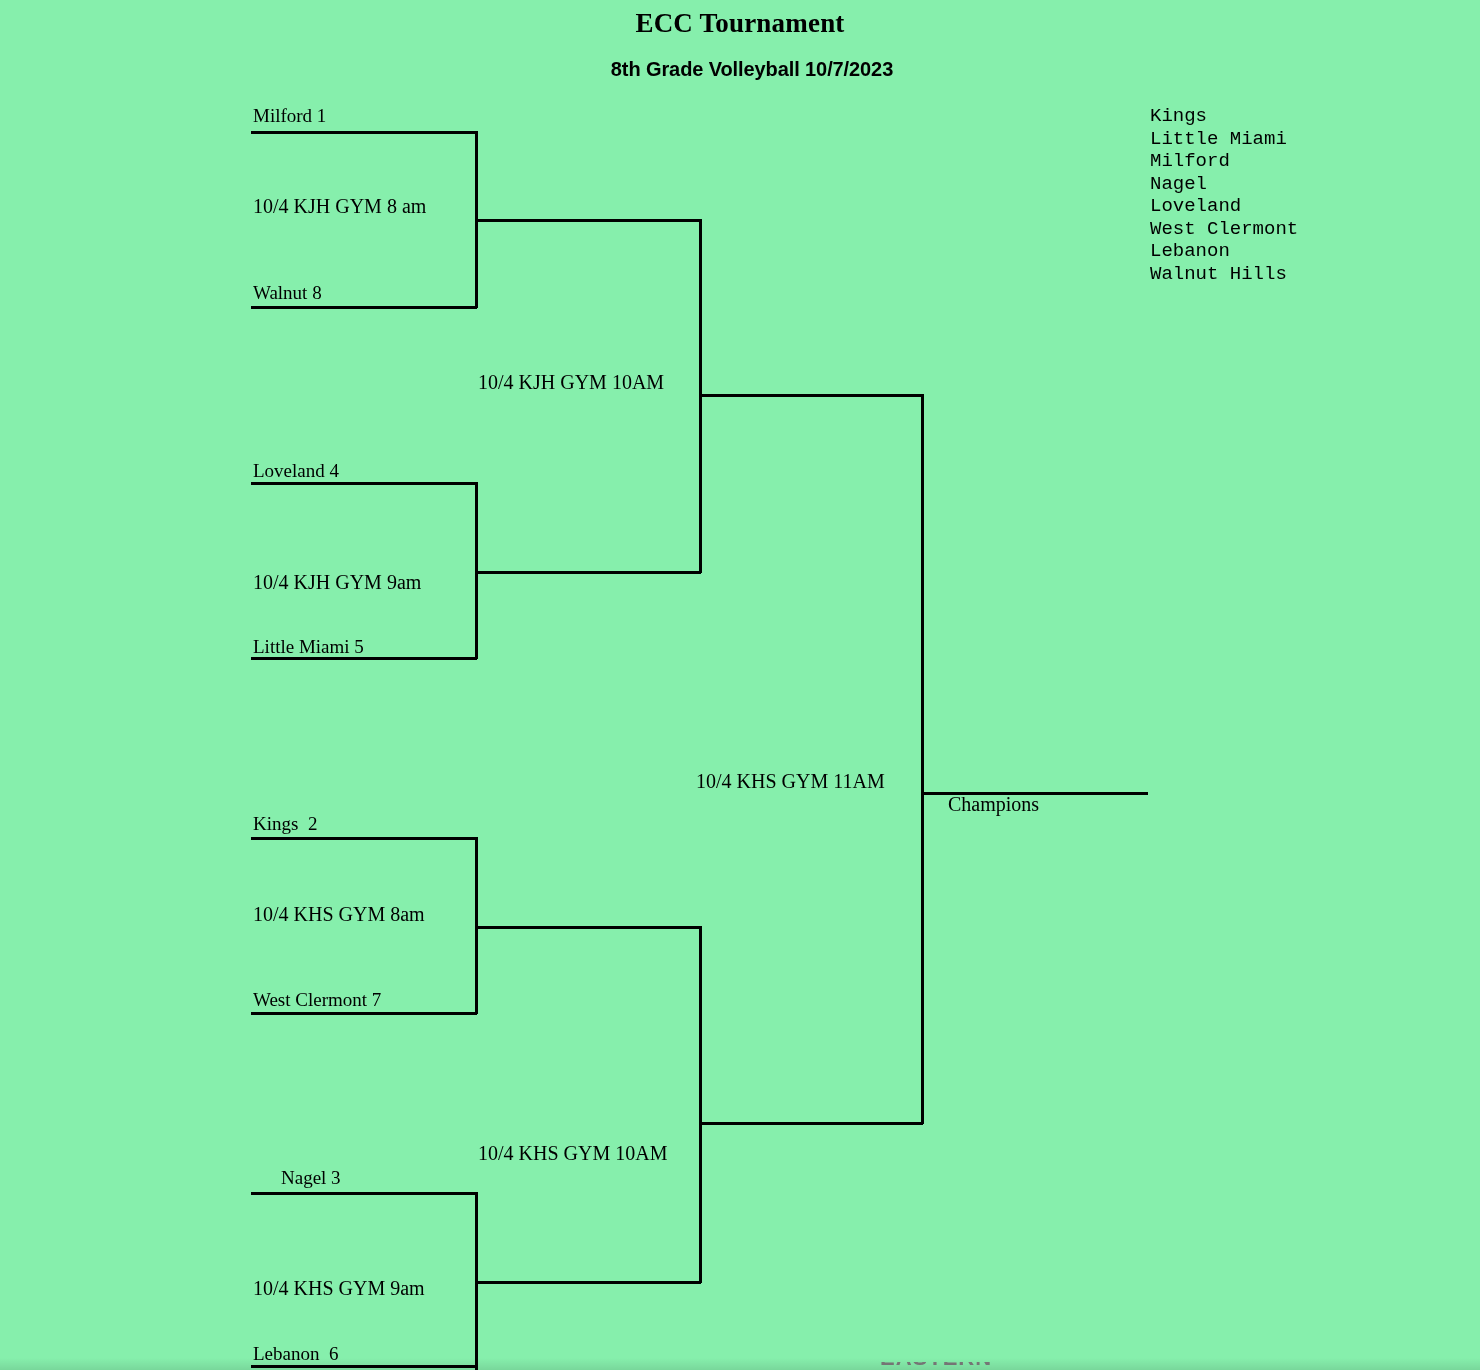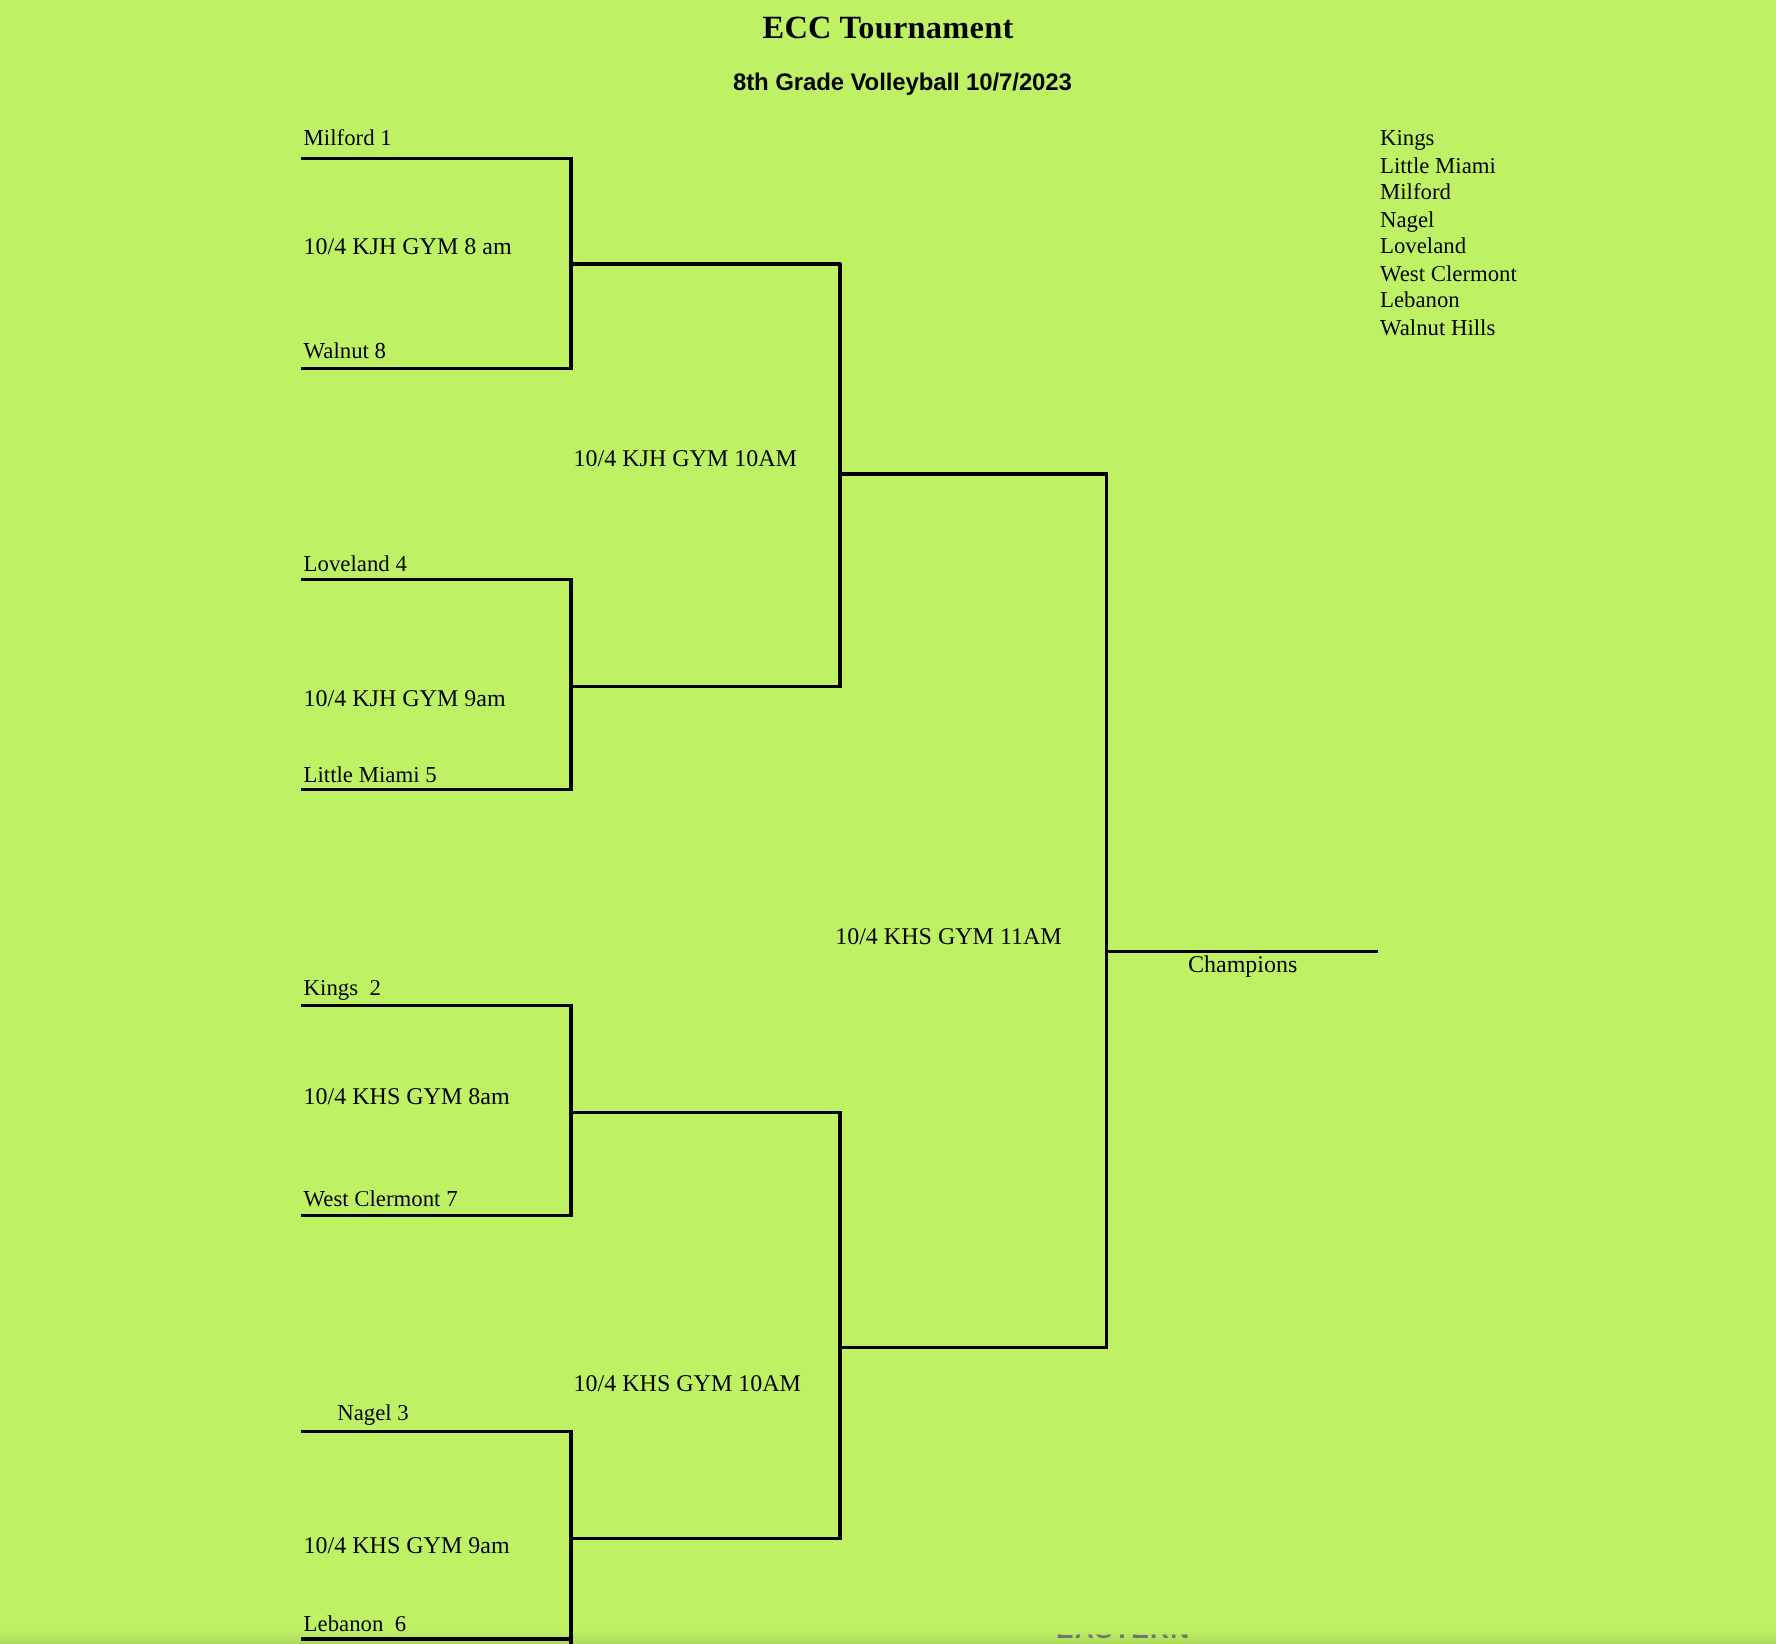--- a/index.html
+++ b/index.html
@@ -5,21 +5,21 @@
 <style>
   html, body {
     margin: 0;
     padding: 0;
     background: #ffffff;
   }
   #page {
     position: relative;
     width: 1480px;
     height: 1370px;
-    background: #bef264;
+    background: #86efac;
     overflow: hidden;
     font-family: "Liberation Serif", "DejaVu Serif", serif;
     color: #000000;
   }
   #bracket-svg {
     position: absolute;
     left: 0;
     top: 0;
     width: 1480px;
     height: 1370px;
@@ -44,21 +44,21 @@
     font-family: Liberation Sans, sans-serif;
     font-weight: bold;
     font-size: 20px;
     letter-spacing: -0.1px;
     padding-left: 12px;
   }
   .team-list {
     position: absolute;
     left: 1150px;
     top: 105px;
-    font-family: Liberation Serif, serif;
+    font-family: Liberation Mono, monospace;
     font-size: 19px;
     line-height: 22.5px;
     white-space: nowrap;
   }
   .team-list div { white-space: pre; }
   .slot {
     position: absolute;
     font-family: "Liberation Serif", "DejaVu Serif", serif;
     font-size: 19px;
     white-space: pre;
@@ -172,20 +172,20 @@
   <div class="slot" style="left:253px; top:990px;">West Clermont 7</div>
 
   <div class="slot" style="left:253px; top:1168px;margin-left:28px;">Nagel 3</div>
   <div class="matchlabel" style="left:253px; top:1277px;">10/4 KHS GYM 9am</div>
   <div class="slot" style="left:253px; top:1344px;">Lebanon  6</div>
 
   <div class="matchlabel" style="left:478px; top:371px;">10/4 KJH GYM 10AM</div>
   <div class="matchlabel" style="left:478px; top:1124px;margin-top:18px;">10/4 KHS GYM 10AM</div>
 
   <div class="matchlabel" style="left:696px; top:770px;">10/4 KHS GYM 11AM</div>
-  <div class="champ-label" style="left:990px; top:793px;">Champions</div>
+  <div class="champ-label" style="left:948px; top:793px;">Champions</div>
 
   <div class="bottom-sliver">
     <span class="clip">EASTERN</span>
   </div>
   <div class="edge-shadow"></div>
 
 </div>
 
 </body></html>

